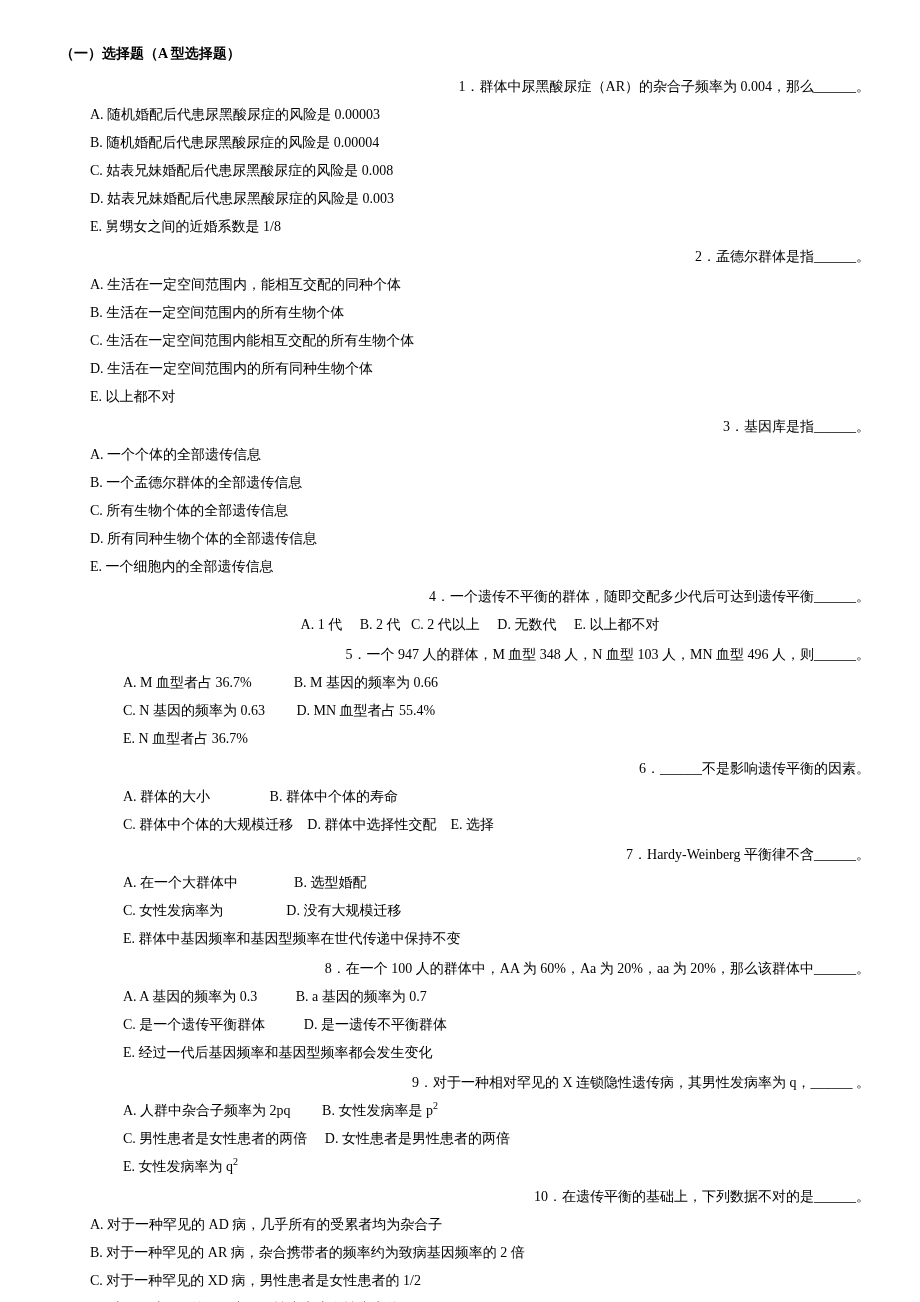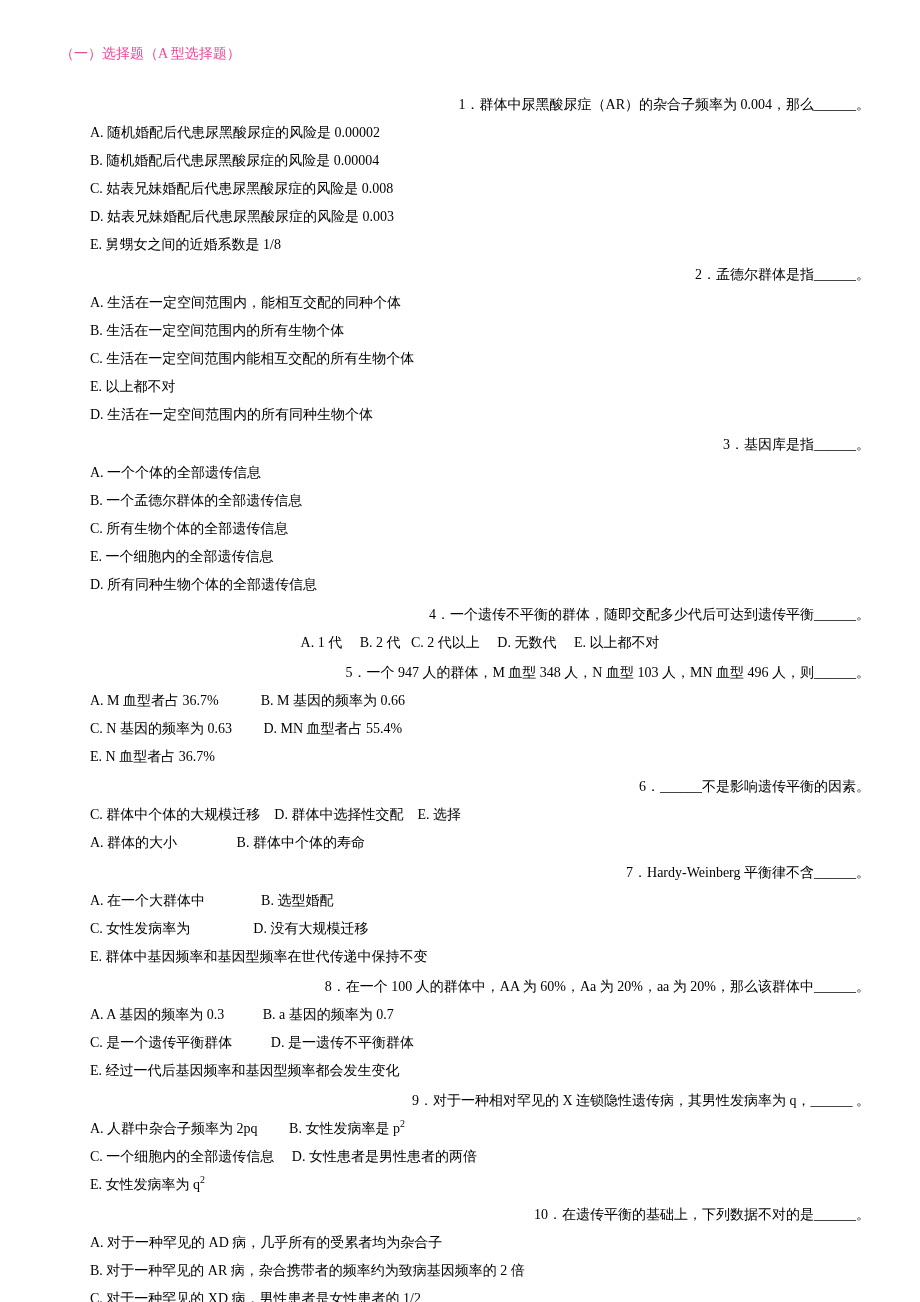--- a/index.html
+++ b/index.html
@@ -10,23 +10,23 @@
     body {
       font-family: "SimSun", "宋体", serif;
       font-size: 14px;
       line-height: 2.0;
       color: #000;
       background: #fff;
       width: 920px;
       padding: 40px 50px 40px 50px;
     }
     .title {
-      font-weight: normal;
-      color: #ec4899;
-      margin-bottom: 23px;
+      font-weight: bold;
+      color: #000000;
+      margin-bottom: 5px;
       margin-left: 10px;
     }
     .question {
       margin-bottom: 2px;
     }
     .q-stem {
       padding-left: 6px;
       text-align: right;
     }
     .options {
@@ -38,80 +38,81 @@
     .inline-options {
       padding-left: 40px;
       white-space: pre;
       text-align: center;
     }
     .inline-options-two-col {
       padding-left: 40px;
     }
     .inline-options-two-col .row {
       white-space: pre;
+      margin-left: 33px;
     }
     sup {
       font-size: 10px;
       vertical-align: super;
       line-height: 0;
     }
   </style>
 </head>
 <body>
 
 <div class="title">（一）选择题（A 型选择题）</div>
 
 <div id="questions-container">
     <div class="question">
       <div class="q-stem">1．群体中尿黑酸尿症（AR）的杂合子频率为 0.004，那么______。</div>
       <div class="options">
-        <span class="option">A. 随机婚配后代患尿黑酸尿症的风险是 0.00002</span>
+        <span class="option">A. 随机婚配后代患尿黑酸尿症的风险是 0.00003</span>
         <span class="option">B. 随机婚配后代患尿黑酸尿症的风险是 0.00004</span>
         <span class="option">C. 姑表兄妹婚配后代患尿黑酸尿症的风险是 0.008</span>
         <span class="option">D. 姑表兄妹婚配后代患尿黑酸尿症的风险是 0.003</span>
         <span class="option">E. 舅甥女之间的近婚系数是 1/8</span>
       </div>
     </div>
     <div class="question">
       <div class="q-stem">2．孟德尔群体是指______。</div>
       <div class="options">
         <span class="option">A. 生活在一定空间范围内，能相互交配的同种个体</span>
         <span class="option">B. 生活在一定空间范围内的所有生物个体</span>
         <span class="option">C. 生活在一定空间范围内能相互交配的所有生物个体</span>
+        <span class="option">D. 生活在一定空间范围内的所有同种生物个体</span>
         <span class="option">E. 以上都不对</span>
-        <span class="option">D. 生活在一定空间范围内的所有同种生物个体</span>
       </div>
     </div>
     <div class="question">
       <div class="q-stem">3．基因库是指______。</div>
       <div class="options">
         <span class="option">A. 一个个体的全部遗传信息</span>
         <span class="option">B. 一个孟德尔群体的全部遗传信息</span>
         <span class="option">C. 所有生物个体的全部遗传信息</span>
+        <span class="option">D. 所有同种生物个体的全部遗传信息</span>
         <span class="option">E. 一个细胞内的全部遗传信息</span>
-        <span class="option">D. 所有同种生物个体的全部遗传信息</span>
       </div>
     </div>
     <div class="question">
       <div class="q-stem">4．一个遗传不平衡的群体，随即交配多少代后可达到遗传平衡______。</div>
       <div class="inline-options">A. 1 代     B. 2 代   C. 2 代以上     D. 无数代     E. 以上都不对</div>
     </div>
     <div class="question">
       <div class="q-stem">5．一个 947 人的群体，M 血型 348 人，N 血型 103 人，MN 血型 496 人，则______。</div>
       <div class="inline-options-two-col">
         <div class="row">A. M 血型者占 36.7%            B. M 基因的频率为 0.66</div>
         <div class="row">C. N 基因的频率为 0.63         D. MN 血型者占 55.4%</div>
         <div class="row">E. N 血型者占 36.7%</div>
       </div>
     </div>
     <div class="question">
       <div class="q-stem">6．______不是影响遗传平衡的因素。</div>
       <div class="inline-options-two-col">
+        <div class="row">A. 群体的大小                 B. 群体中个体的寿命</div>
         <div class="row">C. 群体中个体的大规模迁移    D. 群体中选择性交配    E. 选择</div>
-        <div class="row">A. 群体的大小                 B. 群体中个体的寿命</div>
       </div>
     </div>
     <div class="question">
       <div class="q-stem">7．Hardy-Weinberg 平衡律不含______。</div>
       <div class="inline-options-two-col">
         <div class="row">A. 在一个大群体中                B. 选型婚配</div>
         <div class="row">C. 女性发病率为                  D. 没有大规模迁移</div>
         <div class="row">E. 群体中基因频率和基因型频率在世代传递中保持不变</div>
       </div>
     </div>
@@ -120,21 +121,21 @@
       <div class="inline-options-two-col">
         <div class="row">A. A 基因的频率为 0.3           B. a 基因的频率为 0.7</div>
         <div class="row">C. 是一个遗传平衡群体           D. 是一遗传不平衡群体</div>
         <div class="row">E. 经过一代后基因频率和基因型频率都会发生变化</div>
       </div>
     </div>
     <div class="question">
       <div class="q-stem">9．对于一种相对罕见的 X 连锁隐性遗传病，其男性发病率为 q，______ 。</div>
       <div class="inline-options-two-col">
         <div class="row">A. 人群中杂合子频率为 2pq         B. 女性发病率是 p<sup>2</sup></div>
-        <div class="row">C. 一个细胞内的全部遗传信息     D. 女性患者是男性患者的两倍</div>
+        <div class="row">C. 男性患者是女性患者的两倍     D. 女性患者是男性患者的两倍</div>
         <div class="row">E. 女性发病率为 q<sup>2</sup></div>
       </div>
     </div>
     <div class="question">
       <div class="q-stem">10．在遗传平衡的基础上，下列数据不对的是______。</div>
       <div class="options">
         <span class="option">A. 对于一种罕见的 AD 病，几乎所有的受累者均为杂合子</span>
         <span class="option">B. 对于一种罕见的 AR 病，杂合携带者的频率约为致病基因频率的 2 倍</span>
         <span class="option">C. 对于一种罕见的 XD 病，男性患者是女性患者的 1/2</span>
         <span class="option">D. 对于一种罕见的 XR 病，男性患者为女性患者的 1/q</span>

